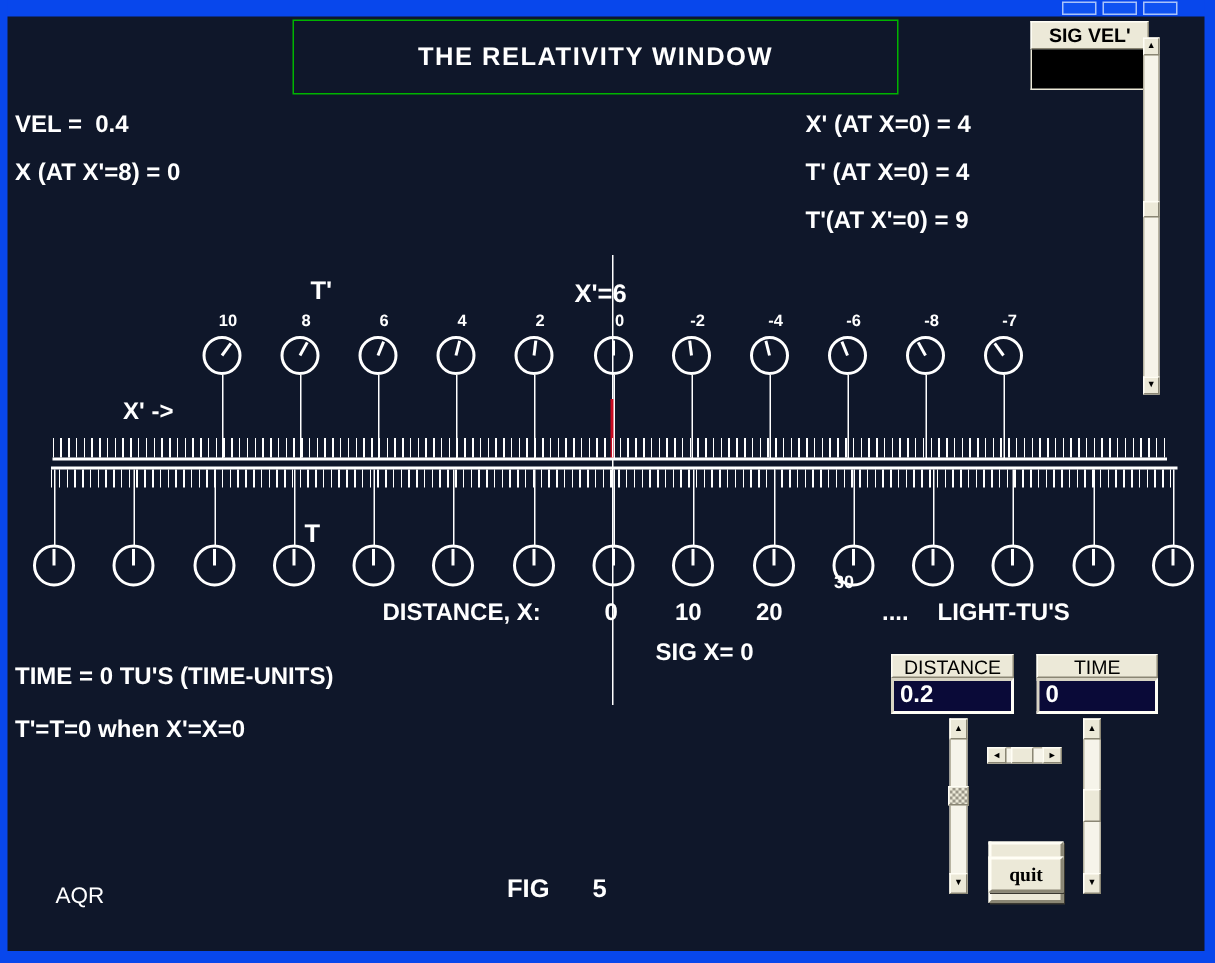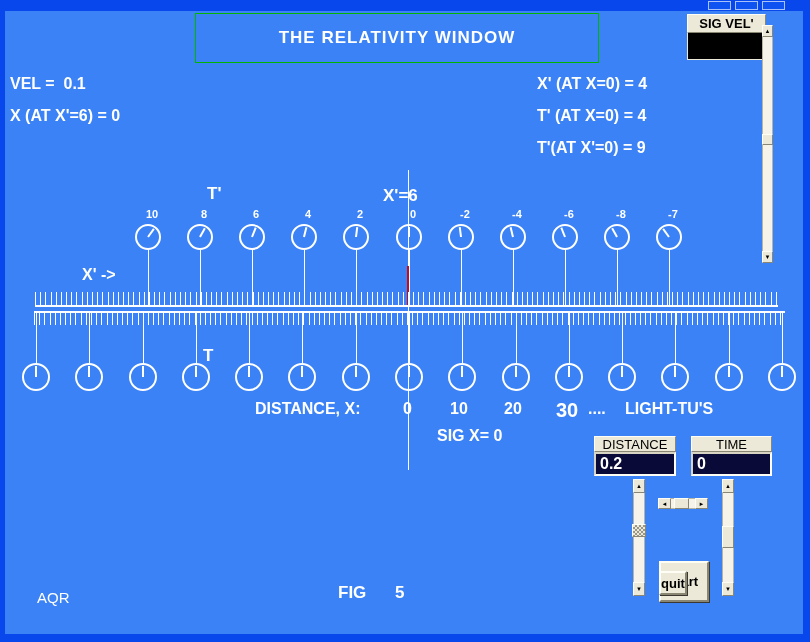--- a/index.html
+++ b/index.html
@@ -1,18 +1,18 @@
 <!DOCTYPE html>
 <html><head>
 <meta charset="utf-8">
 <style>
   html,body{margin:0;padding:0;background:#000;}
   #screen{
     position:relative;width:810px;height:642px;overflow:hidden;
-    background:#3b82f6;
+    background:#0f172a;
     font-family:"Liberation Sans", sans-serif;
     -webkit-font-smoothing:none;
   }
   .abs{position:absolute;}
   .txt{position:absolute;color:#fff;font-weight:700;white-space:pre;}
   
   .frame{background:#0847ec;}
   .win-btn{position:absolute;top:1px;width:23px;height:9px;background:#0f52f2;border:1px solid #a9c2fa;box-sizing:border-box;}
   
   #title-box{left:195px;top:13px;width:402px;height:48px;border:1px solid #00b400;
@@ -50,22 +50,22 @@
   <div class="abs frame" style="left:803px;top:0;width:7px;height:642px;"></div>
   <div class="abs frame" style="left:0;top:634px;width:810px;height:8px;"></div>
   <div class="win-btn" style="left:708px;"></div>
   <div class="win-btn" style="left:735px;"></div>
   <div class="win-btn" style="left:762px;"></div>
 
   <div class="abs" id="title-box">
     <span>THE RELATIVITY WINDOW</span>
   </div>
 
-  <div class="txt" style="left:10px;top:75px;font-size:16px;">VEL =  0.1</div>
-  <div class="txt" style="left:10px;top:107px;font-size:16px;">X (AT X'=6) = 0</div>
+  <div class="txt" style="left:10px;top:75px;font-size:16px;">VEL =  0.4</div>
+  <div class="txt" style="left:10px;top:107px;font-size:16px;">X (AT X'=8) = 0</div>
 
   <div class="txt" style="left:537px;top:75px;font-size:16px;">X' (AT X=0) = 4</div>
   <div class="txt" style="left:537px;top:107px;font-size:16px;">T' (AT X=0) = 4</div>
   <div class="txt" style="left:537px;top:139px;font-size:16px;">T'(AT X'=0) = 9</div>
 
   <div class="abs raised panel-label" style="left:687px;top:14px;width:79px;height:19px;font-weight:700;">
     <span>SIG VEL'</span>
   </div>
   <div class="abs" style="left:687px;top:33px;width:79px;height:27px;background:#000;border:1px solid #ece9d8;border-top:none;box-sizing:border-box;"></div>
 
@@ -176,25 +176,27 @@
       <div class="hand" style="left: 728px; top: 366px; height: 11px; transform: rotate(0deg);"></div>
       <div class="stem" style="left: 782px; top: 313px; height: 51px;"></div>
       <div class="clock" style="left: 768px; top: 363px; width: 28px; height: 28px;"></div>
       <div class="hand" style="left: 781px; top: 366px; height: 11px; transform: rotate(0deg);"></div>
     </div>
 
   <div class="txt" style="left:255px;top:400px;font-size:16px;">DISTANCE, X:</div>
   <div class="txt" style="left:403px;top:400px;font-size:16px;">0</div>
   <div class="txt" style="left:450px;top:400px;font-size:16px;">10</div>
   <div class="txt" style="left:504px;top:400px;font-size:16px;">20</div>
-  <div class="txt" style="left:556px;top:399px;font-size:20px;">30</div>
+  <div class="txt" style="left:556px;top:381px;font-size:12px;">30</div>
   <div class="txt" style="left:588px;top:400px;font-size:16px;">....</div>
   <div class="txt" style="left:625px;top:400px;font-size:16px;">LIGHT-TU'S</div>
   <div class="txt" style="left:437px;top:427px;font-size:16px;">SIG X= 0</div>
 
+  <div class="txt" style="left:10px;top:443px;font-size:16px;">TIME = 0 TU'S (TIME-UNITS)</div>
+  <div class="txt" style="left:10px;top:478px;font-size:16px;">T'=T=0 when X'=X=0</div>
 
   <div class="abs raised panel-label" style="left:594px;top:436px;width:82px;height:16px;">
     <span>DISTANCE</span>
   </div>
   <div class="abs valbox" style="left:594px;top:452px;width:82px;height:24px;">0.2</div>
 
   <div class="abs raised panel-label" style="left:691px;top:436px;width:81px;height:16px;">
     <span>TIME</span>
   </div>
   <div class="abs valbox" style="left:691px;top:452px;width:81px;height:24px;">0</div>
@@ -210,21 +212,21 @@
   <div class="abs raised sb-arrow" style="left:722px;top:582px;width:12px;height:14px;">▼</div>
 
   <div class="abs track" style="left:658px;top:498px;width:50px;height:11px;border:1px solid #b8b4a2;"></div>
   <div class="abs raised sb-arrow" style="left:658px;top:498px;width:13px;height:11px;">◄</div>
   <div class="abs raised" style="left:674px;top:498px;width:15px;height:11px;"></div>
   <div class="abs raised sb-arrow" style="left:695px;top:498px;width:13px;height:11px;">►</div>
 
   <div class="abs btn" style="left:659px;top:561px;width:50px;height:41px;">
     <span>start</span>
   </div>
-  <div class="abs btn" style="left:659px;top:571px;width:28px;height:24px;">
+  <div class="abs btn" style="left:659px;top:571px;width:50px;height:24px;font-family:Liberation Serif, serif;">
     <span>quit</span>
   </div>
 
   <div class="txt" style="left:338px;top:583px;font-size:17px;">FIG</div>
   <div class="txt" style="left:395px;top:583px;font-size:17px;">5</div>
   <div class="txt" style="left:37px;top:589px;font-size:15px;font-weight:400;">AQR</div>
 
 </div>
 
 </body></html>

